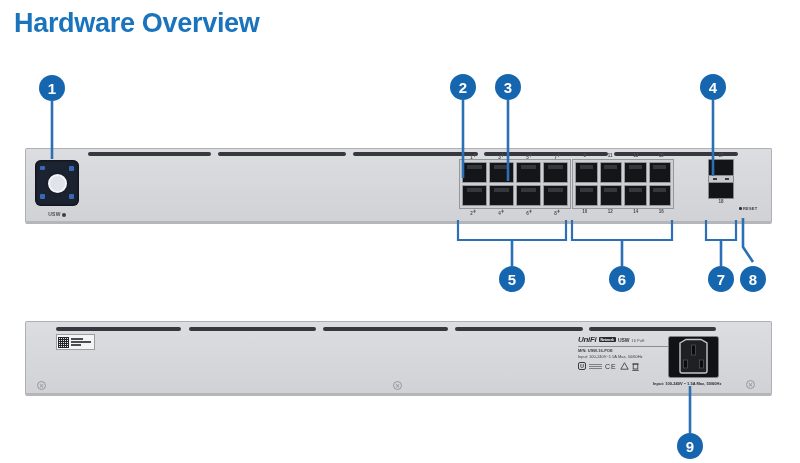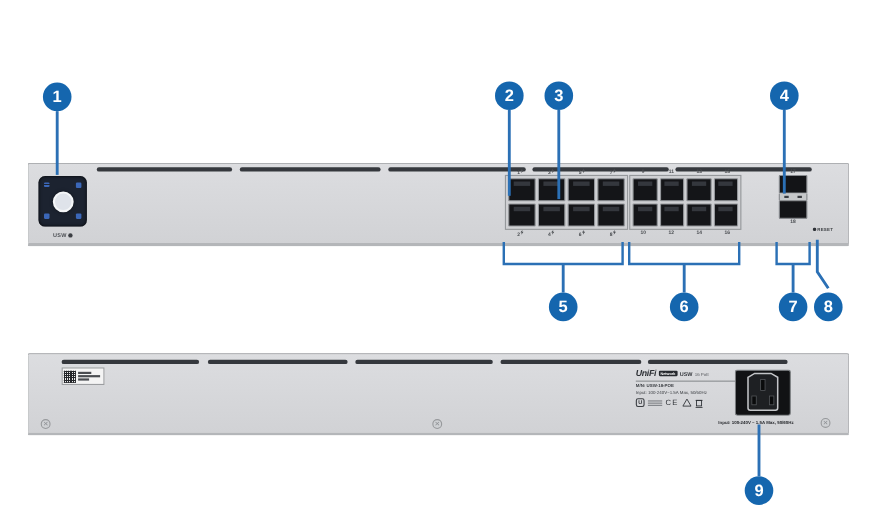--- a/index.html
+++ b/index.html
@@ -92,20 +92,21 @@
   
   #callout-lines{position:absolute;left:0;top:0;pointer-events:none;}
   .callout{position:absolute;width:26px;height:26px;border-radius:50%;background:var(--callout,#1566ae);
     color:#fff;font-size:15px;font-weight:700;display:flex;align-items:center;justify-content:center;}
 </style>
 </head>
 <body>
 
 <div id="stage" style="--accent: #1a73bd; --callout: #1566ae;">
 
+  <div class="page-title">Hardware Overview</div>
 
   <div class="device" id="front-device">
     <div class="vent" style="left:62px;width:123px"></div>
     <div class="vent" style="left:192px;width:128px"></div>
     <div class="vent" style="left:327px;width:125px"></div>
     <div class="vent" style="left:458px;width:124px"></div>
     <div class="vent" style="left:588px;width:124px"></div>
 
     <div class="screen">
       <span class="c-icon tl"></span>

